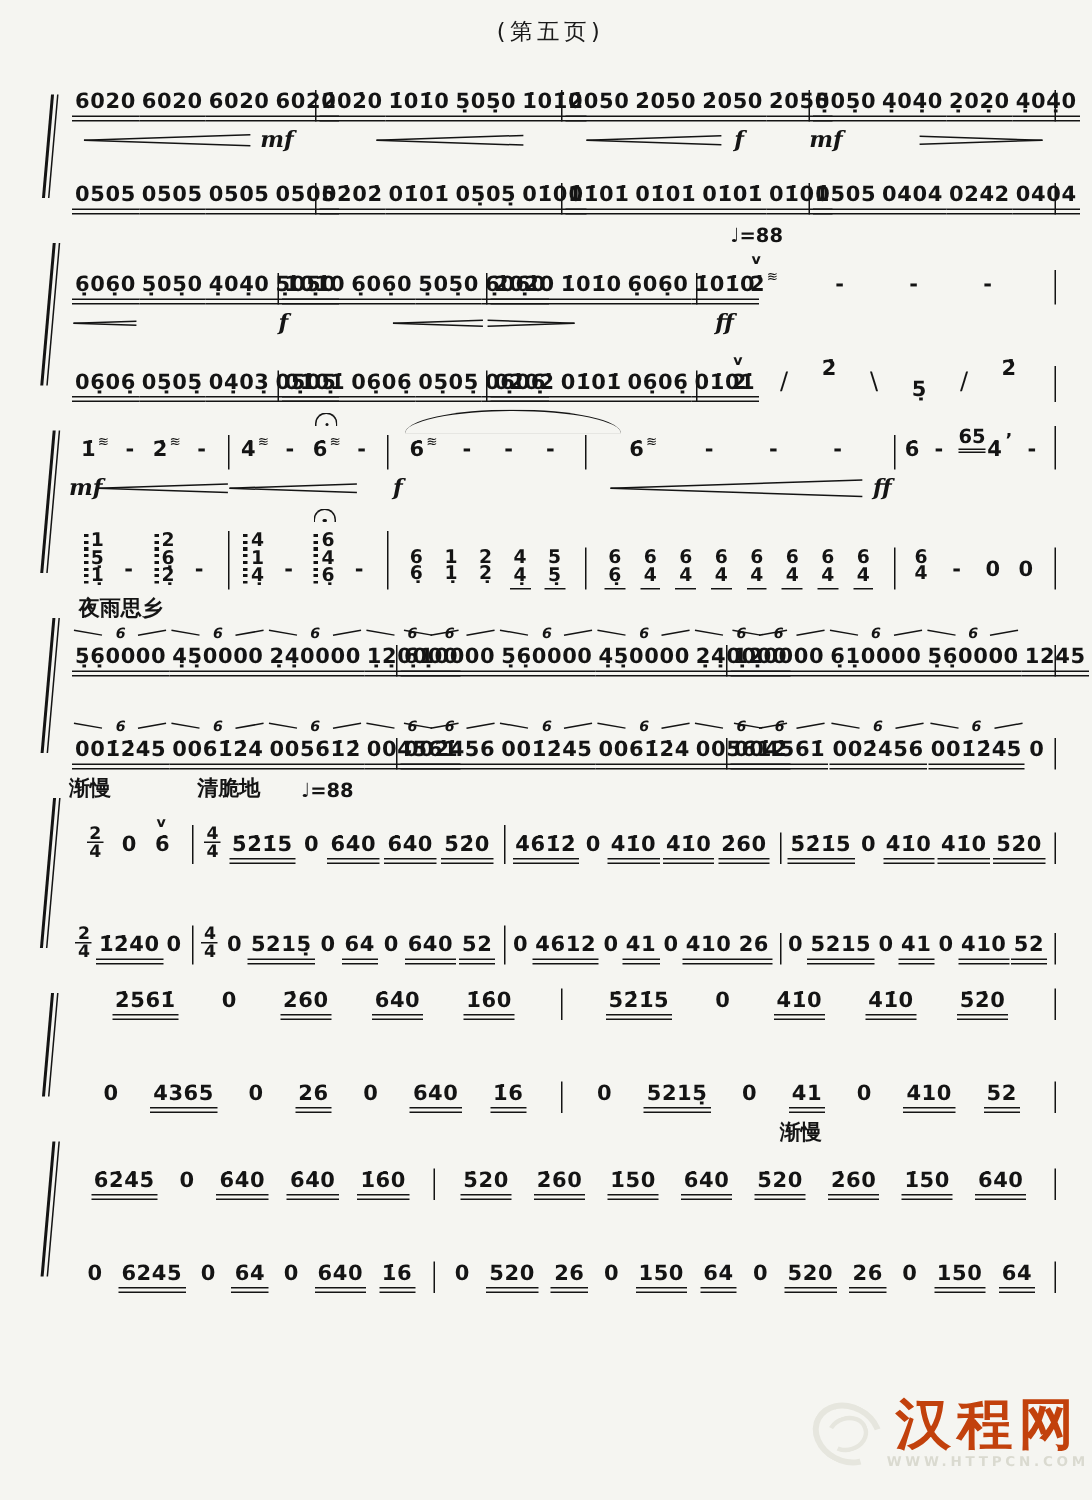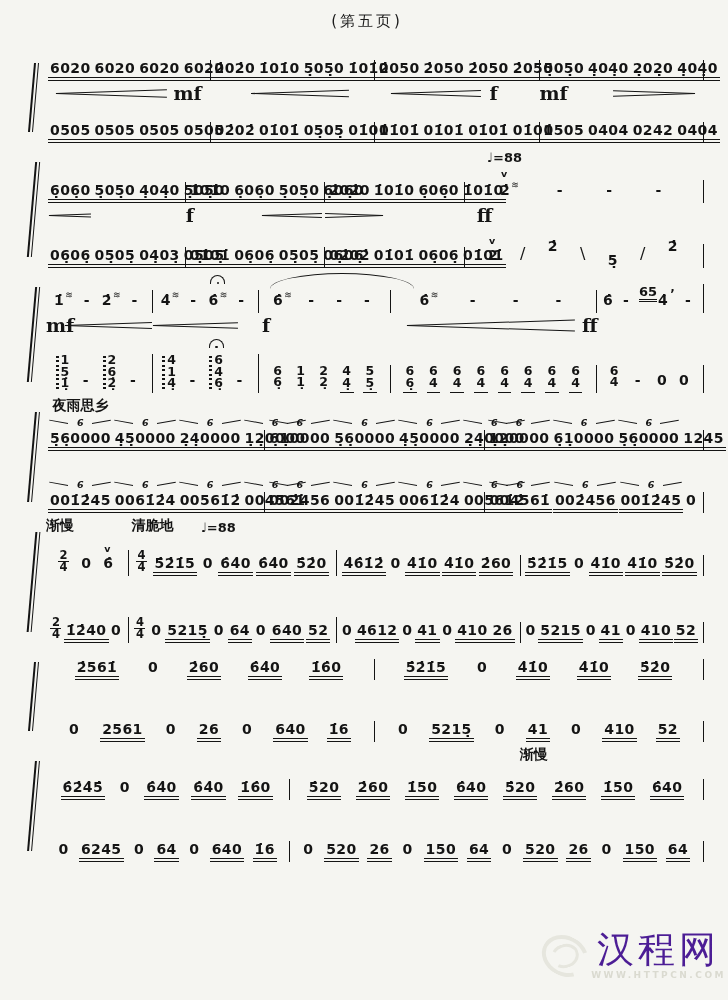--- a/index.html
+++ b/index.html
@@ -13,21 +13,21 @@
   .subtitle{text-align:center;font-size:15px;letter-spacing:3px;margin:0 0 16px;color:#1a1a1a}
 
   
   .wm{position:absolute;right:2px;bottom:20px;display:flex;align-items:center;z-index:0}
   .wm-logo{width:52px;height:44px;position:relative;display:inline-block}
   .wm-logo::before{content:"";position:absolute;inset:2px;border:4px solid #e6e6de;
       border-radius:50%;border-right-color:transparent;transform:rotate(28deg)}
   .wm-logo::after{content:"";position:absolute;inset:10px 12px;border:3px solid #e6e6de;
       border-radius:50%;border-left-color:transparent;transform:rotate(-18deg)}
   .wm-text{display:flex;flex-direction:column;align-items:center}
-  .wm-name{font-size:37px;font-weight:400;color:#4c1d95;letter-spacing:4px;line-height:36px}
+  .wm-name{font-size:37px;font-weight:700;color:#c2410c;letter-spacing:4px;line-height:36px}
   .wm-url{font-size:9px;font-weight:700;letter-spacing:2.5px;color:#dadad0;margin-top:2px}
 
   
   #score{position:relative;z-index:1}
   .system{position:relative;padding-left:16px;margin-bottom:8px}
   .brace{position:absolute;left:1px;top:16px;bottom:6px;width:5px;
          border-left:2px solid #141414;transform:skewX(-5deg)}
   .brace::after{content:"";position:absolute;left:1.5px;top:0;bottom:0;border-left:1.1px solid #141414}
   .annrow{position:relative;height:21px;font-size:14px;font-weight:600}
   .annrow span{position:absolute;bottom:2px;white-space:nowrap}
@@ -72,21 +72,21 @@
   .mk-ferm::after{content:"";position:absolute;left:50%;bottom:0;width:2.5px;height:2.5px;
                   margin-left:-1.25px;background:#141414;border-radius:50%}
 
   .tu{position:absolute;top:-13px;left:0;right:0;text-align:center;font-size:9.5px;
       font-style:italic;font-weight:700;letter-spacing:0}
   .tu::before,.tu::after{content:"";position:absolute;top:55%;width:30%;border-top:1.2px solid #141414}
   .tu::before{left:2%;transform:rotate(10deg);transform-origin:right center}
   .tu::after{right:2%;transform:rotate(-10deg);transform-origin:left center}
 
   .bl-dyn{position:absolute;top:100%;margin-top:6px;font-family:"DejaVu Serif",serif;
-          font-weight:700;font-size:19px;line-height:13px;z-index:2}
+          font-style:italic;font-weight:700;font-size:15px;line-height:13px;z-index:2}
   .hp{position:absolute;top:100%;margin-top:9px;height:8px}
   .hp i{position:absolute;left:0;right:0;top:3px;border-top:1.1px solid #141414;display:block}
   .hp.cresc i:first-child{transform:rotate(1.9deg);transform-origin:0 0}
   .hp.cresc i:last-child{transform:rotate(-1.9deg);transform-origin:0 100%}
   .hp.dim i:first-child{transform:rotate(-1.9deg);transform-origin:100% 0}
   .hp.dim i:last-child{transform:rotate(1.9deg);transform-origin:100% 100%}
 
   .slur{position:absolute;height:15px;border-top:1.5px solid #141414;
         border-radius:50% 50% 0 0/100% 100% 0 0;top:2px}
 </style>
@@ -568,21 +568,21 @@
               <span class="g b2">5̇2̇1̇5</span>
               <span class="g">0</span>
               <span class="g b2">4̇1̇0</span>
               <span class="g b2">4̇1̇0</span>
               <span class="g b2">5̇2̇0</span>
             </div>
           </div>
           <div class="ln lo">
             <div class="ms" style="flex-grow: 7;">
               <span class="g">0</span>
-              <span class="g b2">2561</span>
+              <span class="g b2">4365</span>
               <span class="g">0</span>
               <span class="g b2">26</span>
               <span class="g">0</span>
               <span class="g b2">640</span>
               <span class="g b2">1̇6</span>
             </div>
             <div class="ms" style="flex-grow: 7;">
               <span class="g">0</span>
               <span class="g b2">5215̣</span>
               <span class="g">0</span>

